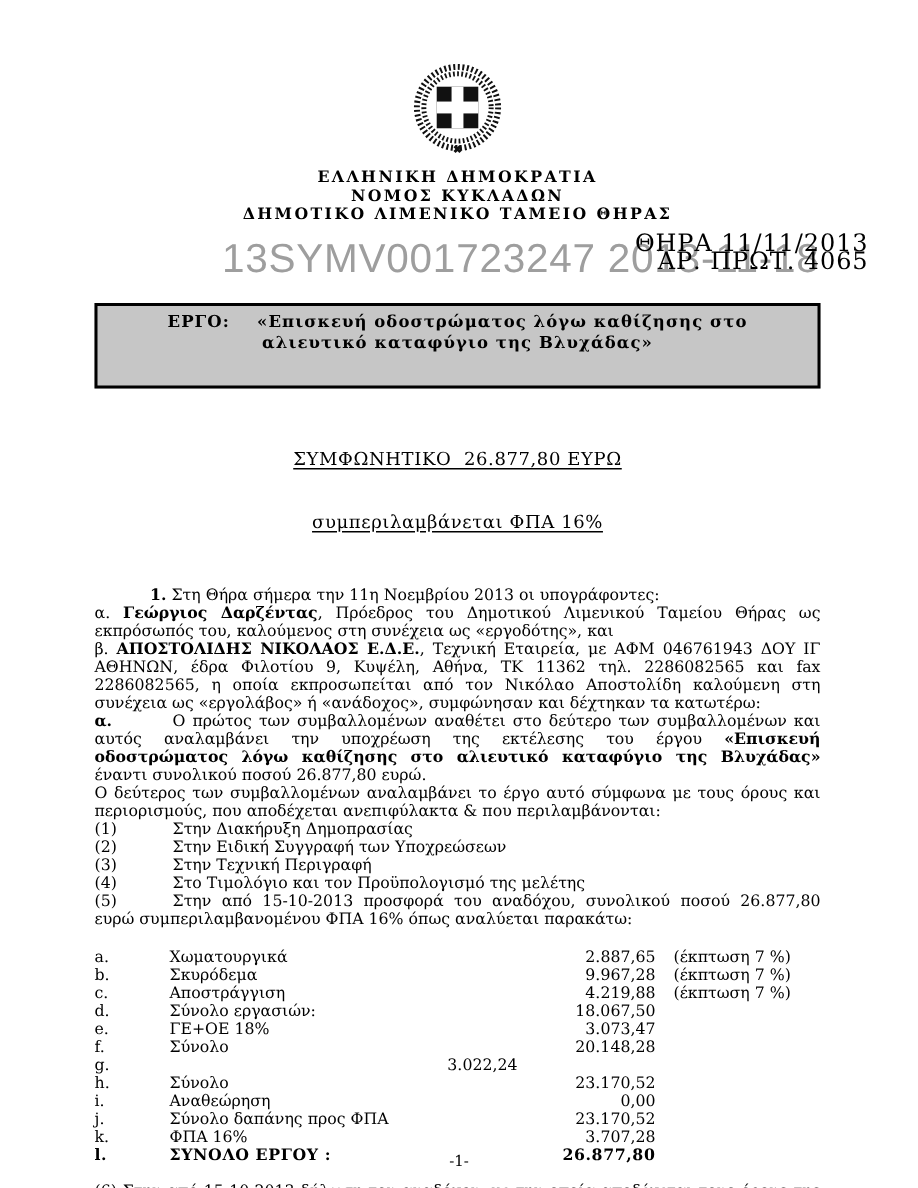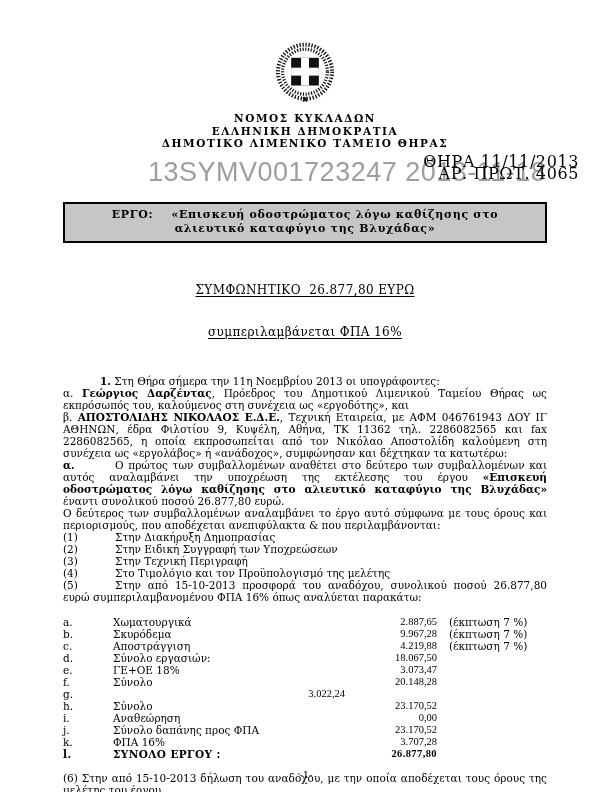--- a/index.html
+++ b/index.html
@@ -35,39 +35,39 @@
   }
 
   
   .project-box{
     margin-top:52px;
     border:2px solid #000;
     background:var(--box-bg,#c6c6c6);
     text-align:center;
     font-weight:bold;font-size:11px;line-height:14px;
     letter-spacing:0.7px;
-    padding:4px 26px 5px 26px;
+    padding:4px 26px 21px 26px;
   }
 
   
   .doc-title{margin-top:12px;text-align:center;font-weight:normal;font-size:12px;line-height:14px;letter-spacing:0.4px;white-space:pre-wrap;}
   .doc-title div{text-decoration:underline;text-underline-offset:2px;}
 
   
   .body-text{margin-top:8px;font-size:10.5px;line-height:12px;text-align:justify;}
   .para{margin:0;}
   .p1-indent{text-indent:37px;}
   b,.bold{font-weight:bold;}
   .tabnum{display:inline-block;width:52px;font-weight:normal;}
   .tabnum.bold{font-weight:bold;}
 
   
   .cost-table{margin:13px 0 10px 0;font-size:10.5px;line-height:12px;}
   .trow{display:grid;grid-template-columns:50px 232px 92px auto;}
-  .trow .c3{text-align:right;font-family:Liberation Serif, serif;}
+  .trow .c3{text-align:right;}
   .trow .c4{padding-left:12px;}
   .trow.bold-row .c1,.trow.bold-row .c2,.trow.bold-row .c3{font-weight:bold;letter-spacing:0.4px;}
 
   .after-para{margin-top:12px;}
 
   
   .footer{
     position:absolute;bottom:12px;left:0;width:100%;
     text-align:center;font-size:10px;
   }
@@ -89,22 +89,22 @@
     <svg class="emblem" viewBox="0 0 100 104" xmlns="http://www.w3.org/2000/svg" aria-hidden="true">
       <circle cx="50" cy="53" r="41" fill="none" stroke="#111" stroke-width="6" stroke-dasharray="2 2.6"></circle>
       <circle cx="50" cy="53" r="34" fill="none" stroke="#111" stroke-width="5" stroke-dasharray="1.8 2.4"></circle>
       <path d="M47 92 L53 98 M53 92 L47 98" stroke="#111" stroke-width="3"></path>
       <rect x="29" y="32" width="42" height="42" fill="#111"></rect>
       <rect x="44" y="32" width="12" height="42" fill="#fff"></rect>
       <rect x="29" y="47" width="42" height="12" fill="#fff"></rect>
     </svg>
 
     <div class="gov-header">
+      <div>ΕΛΛΗΝΙΚΗ ΔΗΜΟΚΡΑΤΙΑ</div>
       <div>ΝΟΜΟΣ ΚΥΚΛΑΔΩΝ</div>
-      <div>ΕΛΛΗΝΙΚΗ ΔΗΜΟΚΡΑΤΙΑ</div>
       <div>ΔΗΜΟΤΙΚΟ ΛΙΜΕΝΙΚΟ ΤΑΜΕΙΟ ΘΗΡΑΣ</div>
     </div>
 
     <div class="project-box">
       <span>ΕΡΓΟ:</span>&nbsp;&nbsp;&nbsp;
       <span>«Επισκευή οδοστρώματος λόγω καθίζησης στο αλιευτικό καταφύγιο της Βλυχάδας»</span>
     </div>
 
     <div class="doc-title">
       <div>ΣΥΜΦΩΝΗΤΙΚΟ  26.877,80 ΕΥΡΩ</div>

